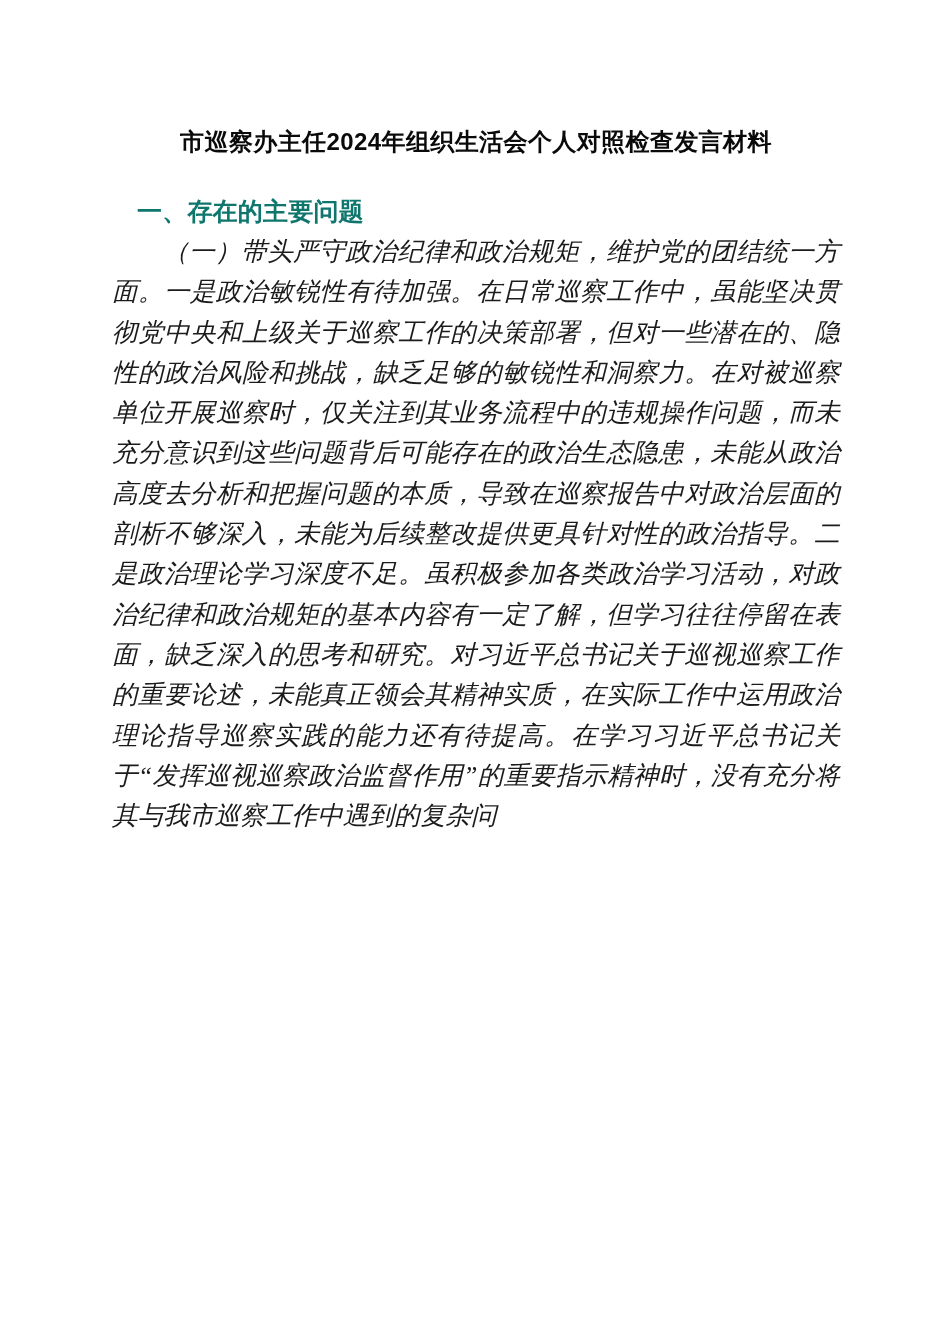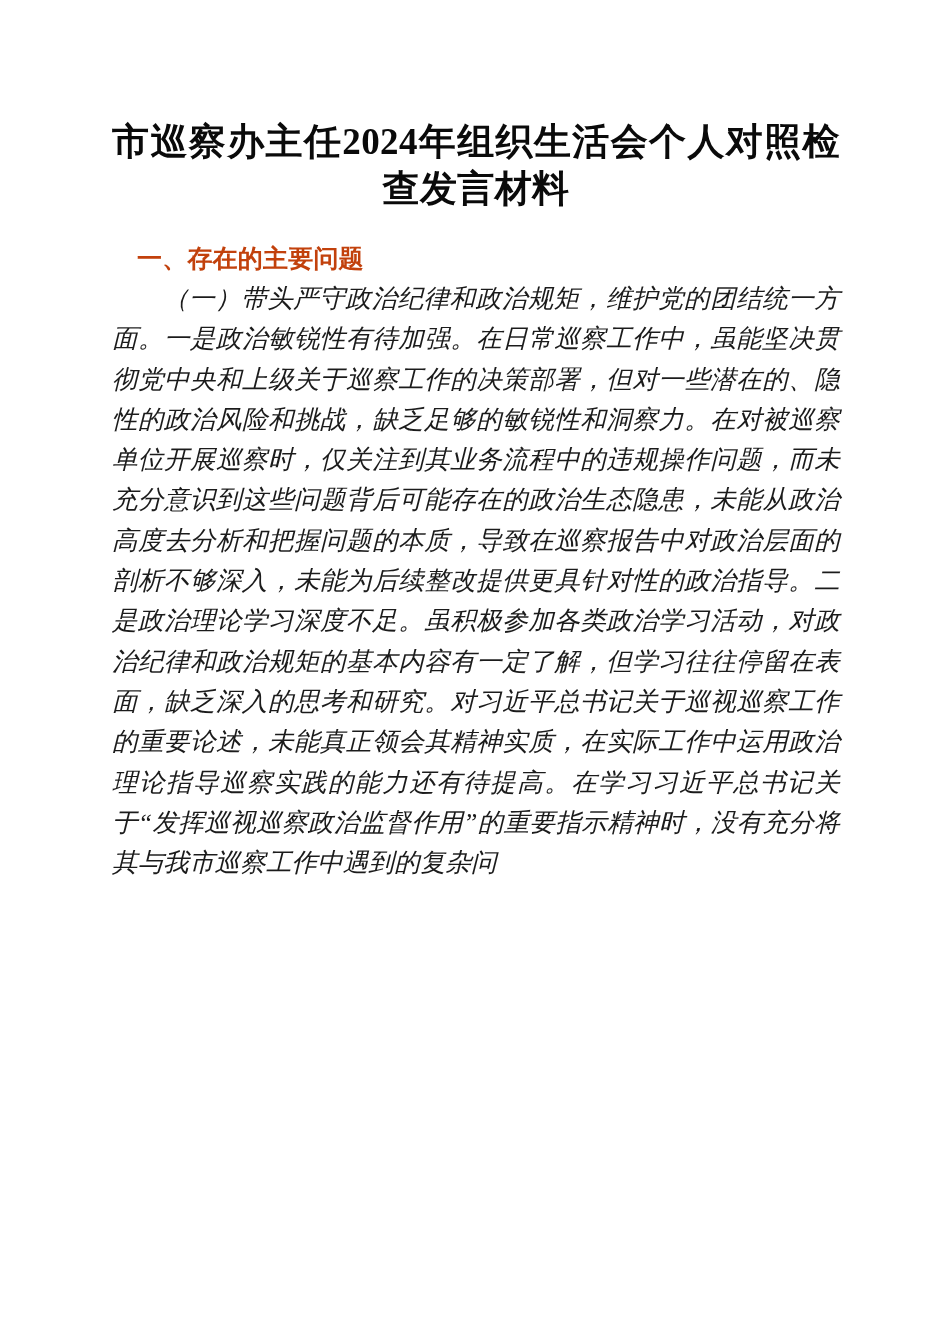--- a/index.html
+++ b/index.html
@@ -29,42 +29,42 @@
     left: 112px;
     top: 0;
     width: 728px;
   }
 
   
   .doc-title {
     margin: 0;
     padding-top: 118px;
     text-align: center;
-    font-family: Liberation Serif, serif;
+    font-family: Liberation Sans, sans-serif;
     font-weight: 700;
-    font-size: 37px;
+    font-size: 24px;
     line-height: 47px;
     letter-spacing: 0.4px;
     color: #0a0a0a;
     text-align: justify;
     text-align-last: center;
     word-break: break-all;
   }
 
   
   .section-heading {
     margin: 0;
     padding-top: 26px;
     font-family: "DejaVu Sans", "Liberation Sans", sans-serif;
     font-weight: 700;
     font-size: 25px;
     line-height: 41px;
     letter-spacing: 0.2px;
     text-indent: 25px;
-    color: #c2410c;
+    color: #0f766e;
   }
 
   
   .body-para {
     margin: 0;
     font-family: "Liberation Serif", "DejaVu Serif", serif;
     font-size: 25.5px;
     line-height: 40.3px;
     letter-spacing: 0.15px;
     text-align: justify;

